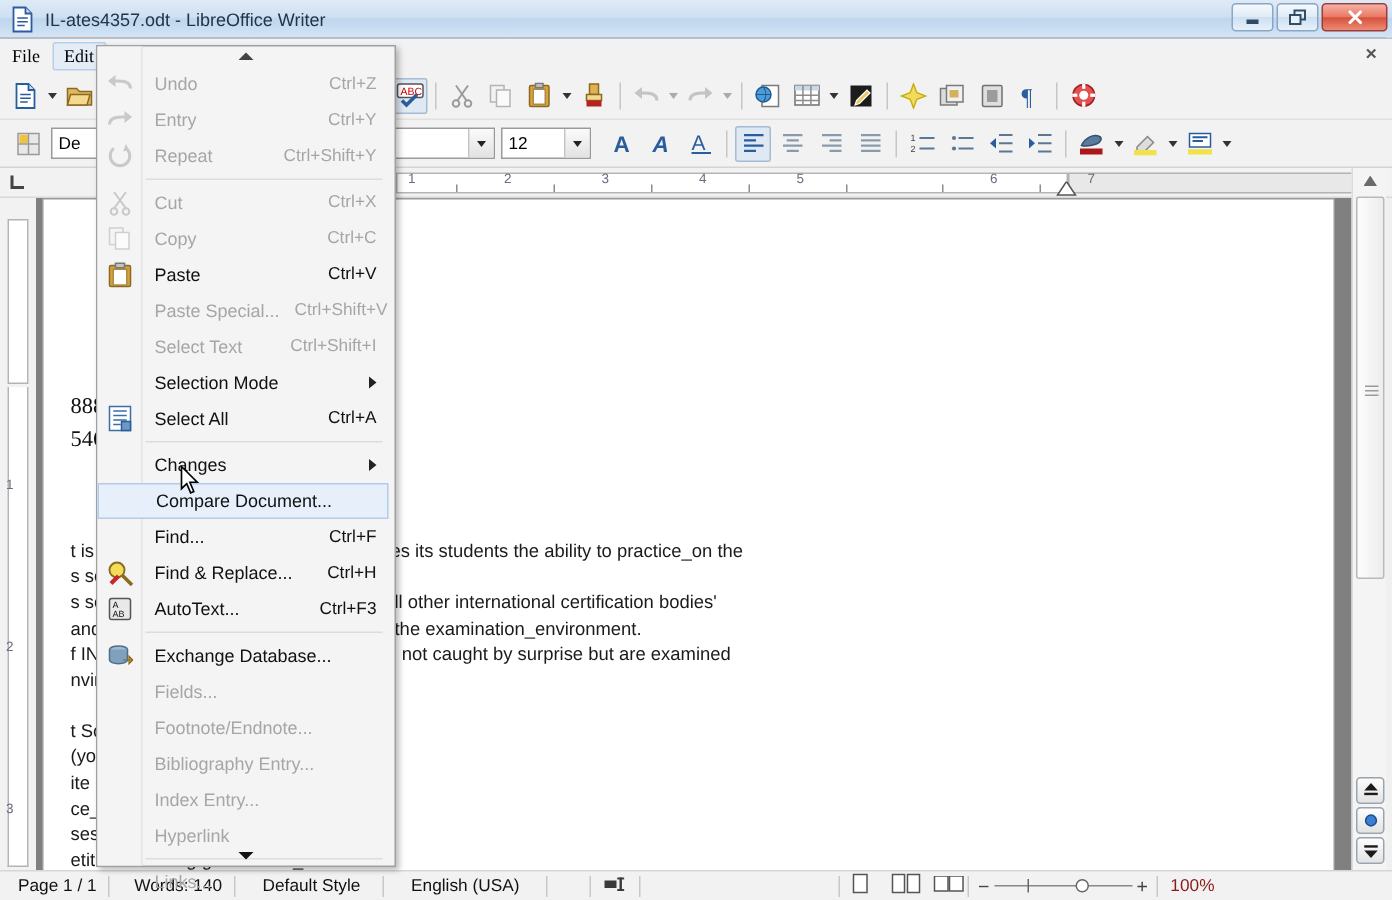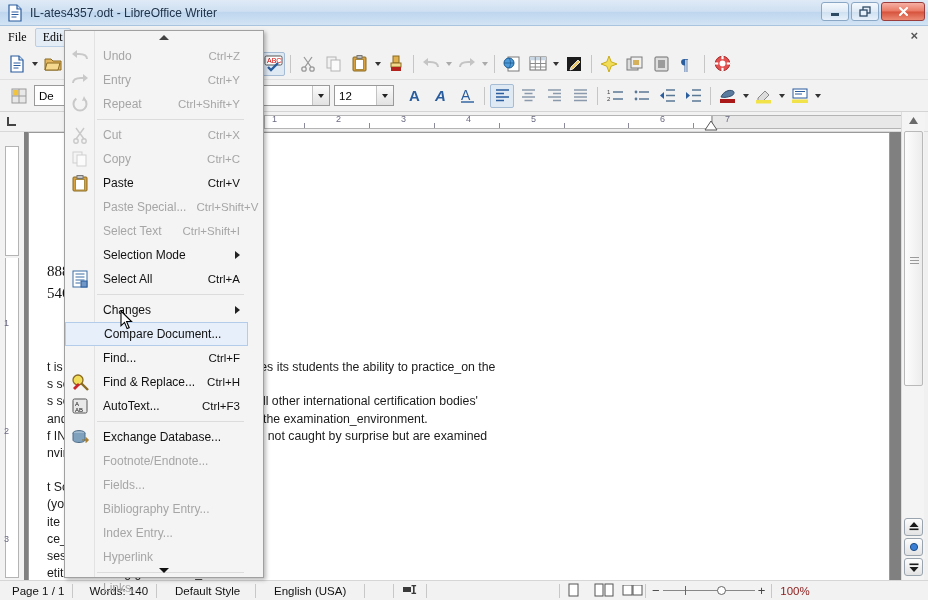--- a/index.html
+++ b/index.html
@@ -235,21 +235,21 @@
     display:flex;align-items:center;justify-content:center;
   }
   .popup .scroll-up { top:0; }
   .popup .scroll-dn { bottom:0; }
   .popup .scroll-up::after {
     content:"";width:0;height:0;border-left:5px solid transparent;border-right:5px solid transparent;border-bottom:5px solid #444;
   }
   .popup .scroll-dn::after {
     content:"";width:0;height:0;border-left:5px solid transparent;border-right:5px solid transparent;border-top:5px solid #111;
   }
-  .mlist { position:absolute; top: 13px; left:0; right:15px; }
+  .mlist { position:absolute; top: 13px; left:0; right:4px; }
   .mi {
     position: relative;
     height: 24px;
     display: flex; align-items: center;
     padding-left: 38px; padding-right: 8px;
     color: #111; white-space: nowrap;
   }
   .mi.dis { color: #a6a6a6; }
   .mi.sel {
     background: #e6effa;
@@ -916,24 +916,24 @@
           <span class="ico">
             <svg width="18" height="18" viewBox="0 0 18 18">
               <ellipse cx="8" cy="5" rx="6" ry="2.4" fill="#9fb9cf" stroke="#4d6d88"></ellipse>
               <path d="M2 5v7c0 1.4 2.7 2.5 6 2.5s6-1.1 6-2.5V5" fill="#7fa1bd" stroke="#4d6d88"></path>
               <path d="M11 12h6M15 9.5l2.5 2.5L15 14.5z" fill="#e8a33c" stroke="#8a6a22" stroke-width="0.8"></path>
             </svg>
           </span>
           <span class="lbl">Exchange Database...</span>
         </div>
         <div class="mi dis">
+          <span class="lbl">Fields...</span>
+        </div>
+        <div class="mi dis">
           <span class="lbl">Footnote/Endnote...</span>
-        </div>
-        <div class="mi dis">
-          <span class="lbl">Fields...</span>
         </div>
         <div class="mi dis">
           <span class="lbl">Bibliography Entry...</span>
         </div>
         <div class="mi dis">
           <span class="lbl">Index Entry...</span>
         </div>
         <div class="mi dis">
           <span class="lbl">Hyperlink</span>
         </div>

